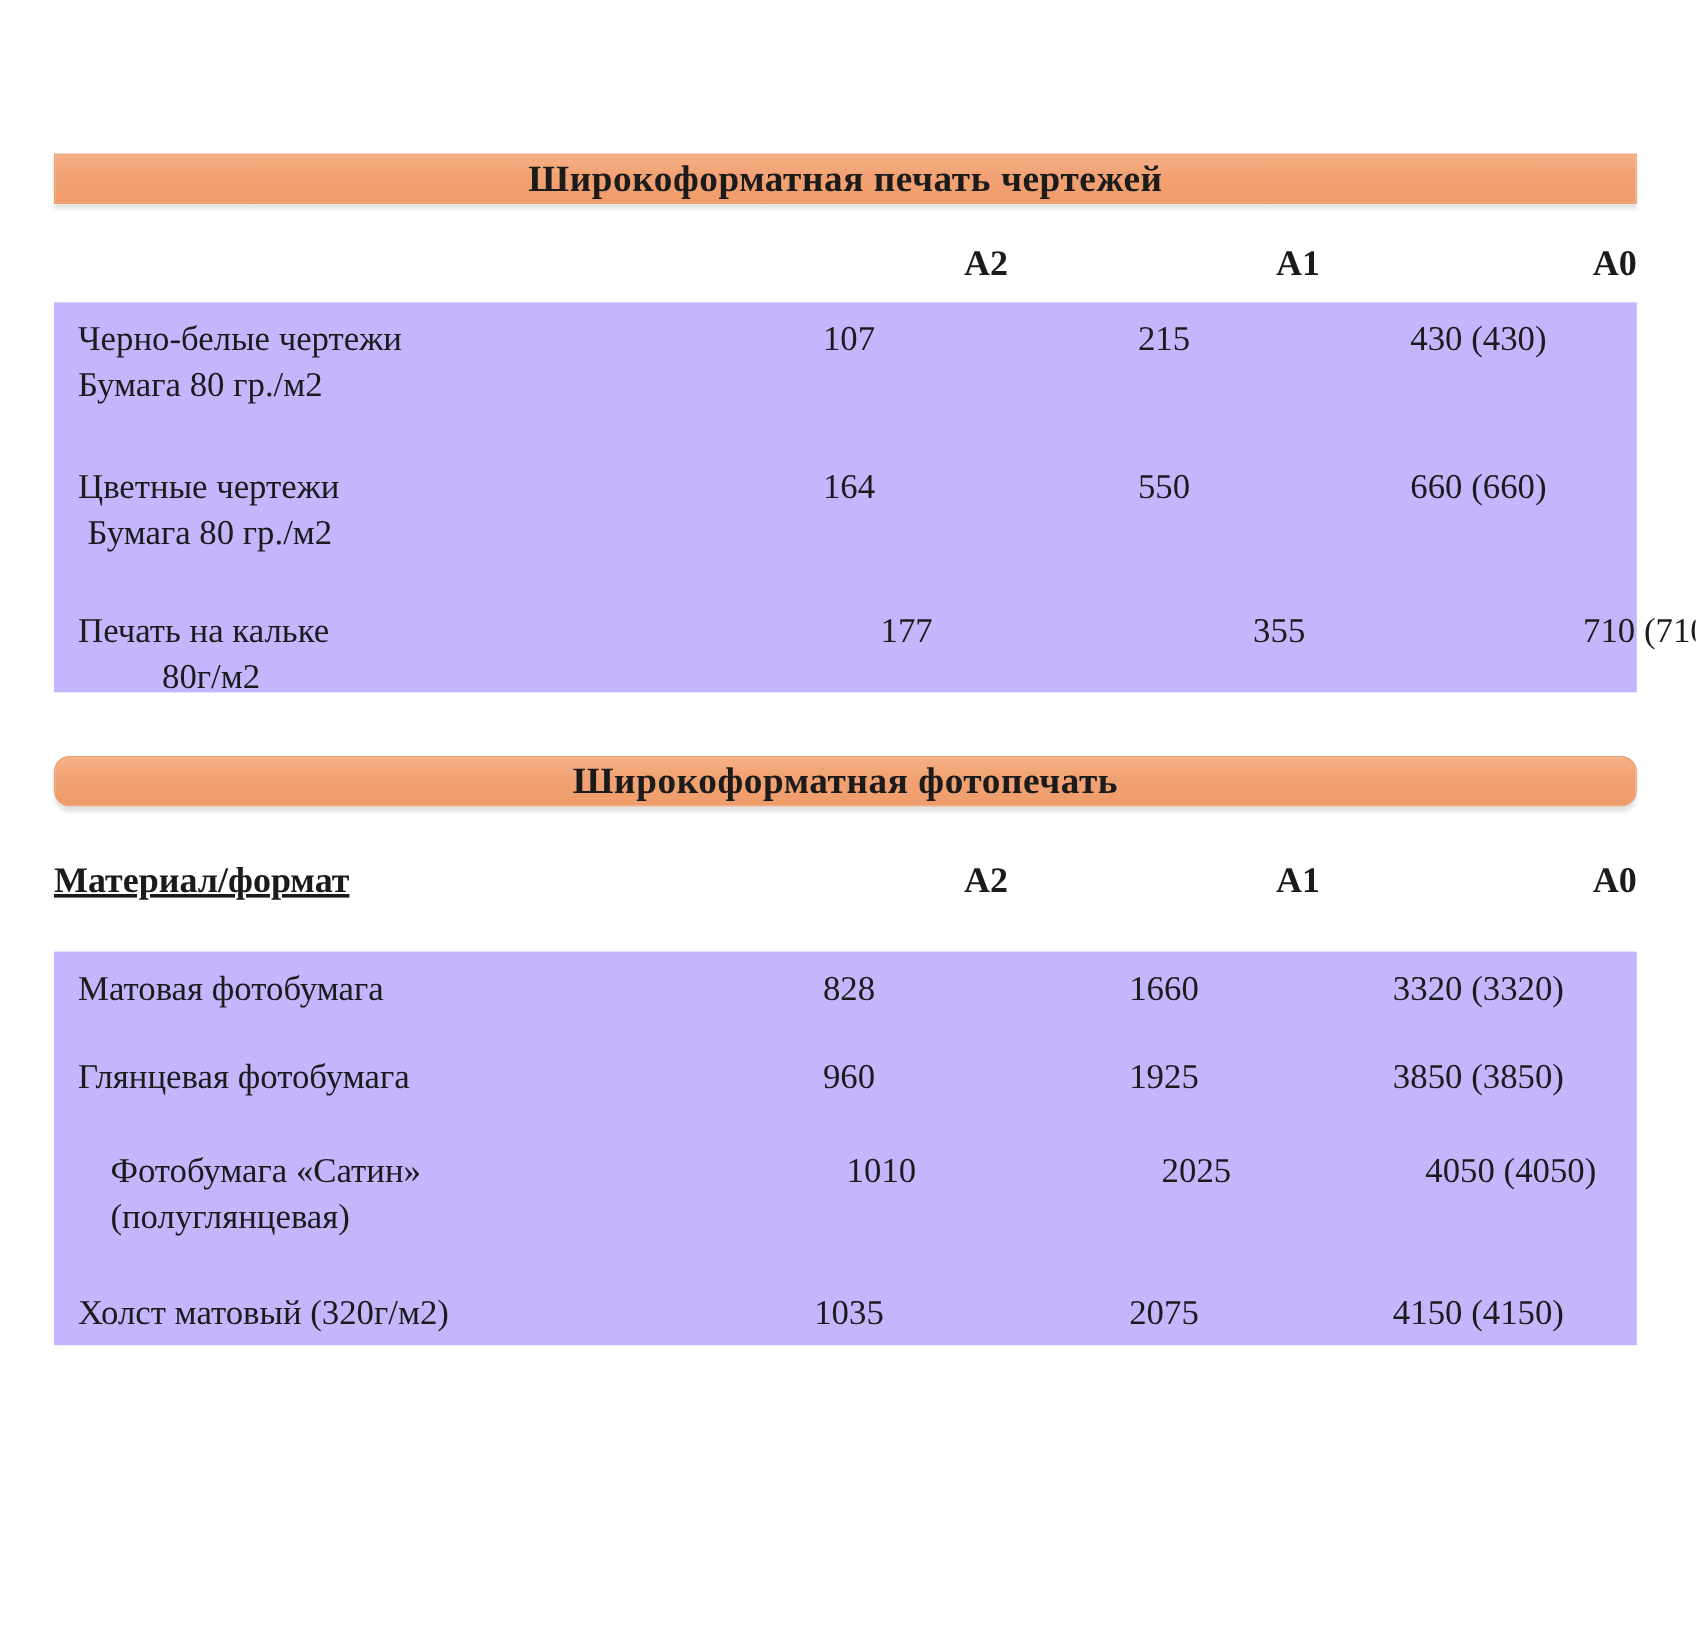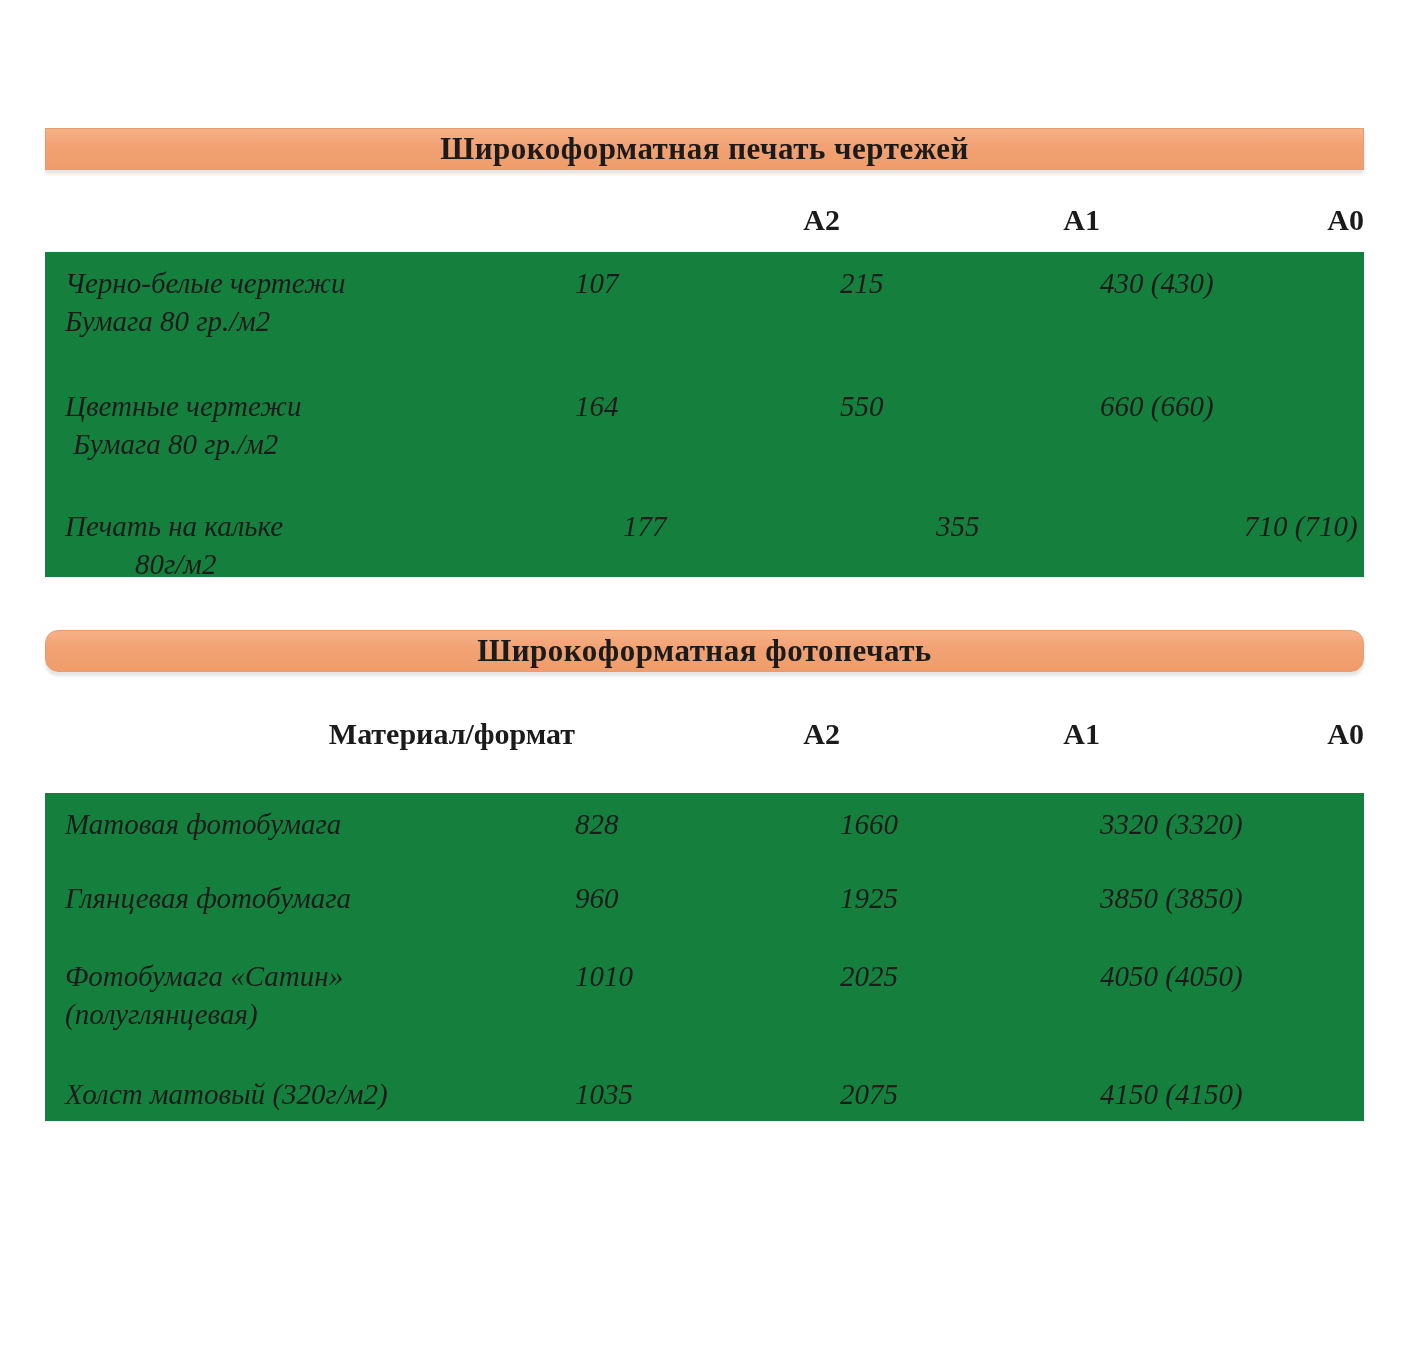--- a/index.html
+++ b/index.html
@@ -60,44 +60,45 @@
     height: 40px;
     margin-bottom: 39px;
     font-weight: bold;
     font-size: 30px;
     align-items: center;
   }
   .col-head {
     text-align: right;
   }
   .material-head {
-    text-align: right;
+    text-align: left;
+    text-decoration: underline;
   }
   .tbody {
-    background: #15803d;
+    background: #c4b5fd;
     padding-top: 12px;
-    font-style: italic;
   }
   .tbody .row {
     font-size: 29px;
     line-height: 38px;
   }
   .label-cell {
     padding-left: 20px;
   }
   .val {
+    text-align: center;
   }
   
   .t1r1 { height: 123px; }
   .t1r2 { height: 120px; }
   .t1r3 { height: 70px; gap: 48px; }
   
   .t2r1 { height: 74px; }
   .t2r2 { height: 78px; }
-  .t2r3 { height: 118px; }
+  .t2r3 { height: 118px; margin-left: 27px; }
   .t2r4 { height: 46px; }
   .indent-sm { padding-left: 8px; }
   .indent-lg { padding-left: 70px; }
 </style>
 </head>
 <body>
 
 <div class="sheet">
   <div class="tablewrap">
 

